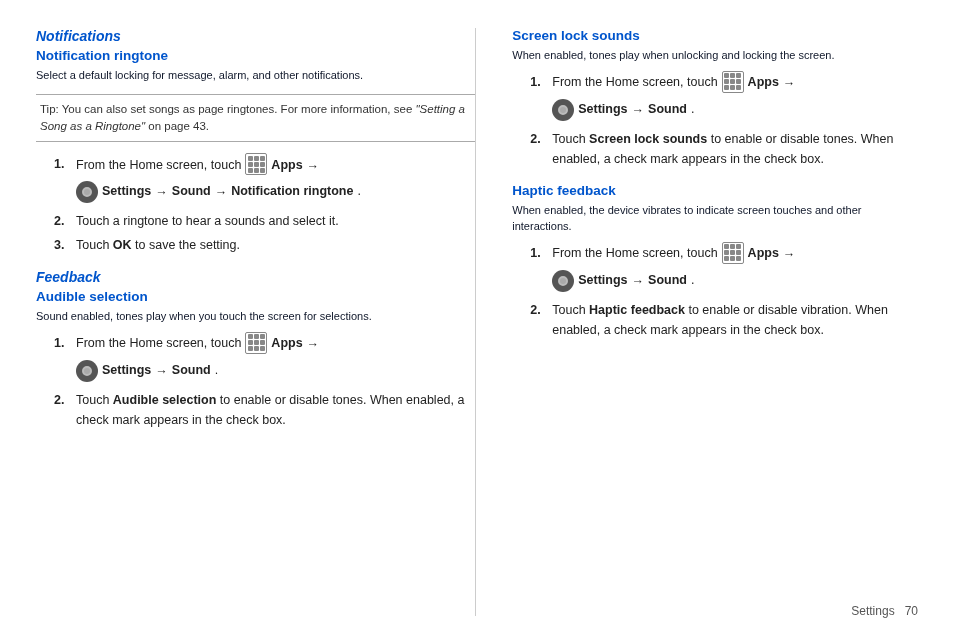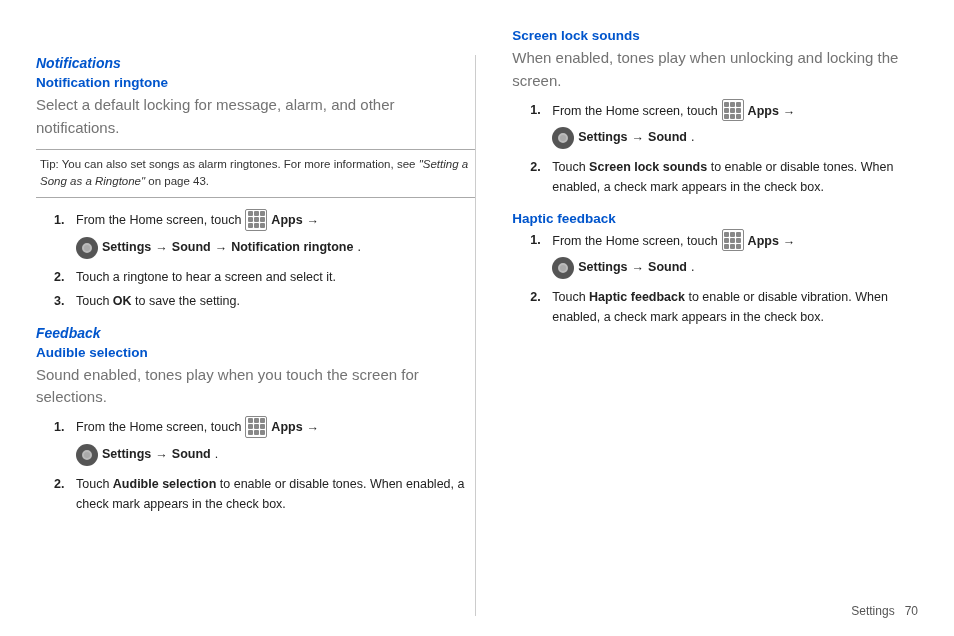--- a/index.html
+++ b/index.html
@@ -14,44 +14,43 @@
     }
     .page {
       display: flex;
       width: 954px;
       height: 636px;
       padding: 28px 36px 20px 36px;
     }
     .col-left {
       width: 460px;
       border-right: 1px solid #ccc;
-      margin-top: 27px;
     }
     .col-right {
       width: 460px;
       padding-left: 36px;
     }
     .section-title {
       color: #0055cc;
       font-style: italic;
       font-weight: bold;
       font-size: 14px;
       margin-bottom: 6px;
     }
     .subsection-title {
       color: #0055cc;
       font-weight: bold;
       font-size: 13.5px;
       margin-bottom: 6px;
     }
     .body-text {
-      font-size: 15px;
+      font-size: 11px;
       line-height: 1.5;
       margin-bottom: 8px;
-      color: #737373;
+      color: #0f172a;
     }
     .tip-box {
       border-top: 1px solid #aaa;
       border-bottom: 1px solid #aaa;
       padding: 6px 4px;
       margin: 10px 0 12px 0;
       font-size: 11.5px;
       color: #333;
       line-height: 1.5;
     }
@@ -129,21 +128,21 @@
 <div class="page">
 
   <div class="col-left">
 
     <div class="section-title mb4">Notifications</div>
     <div class="subsection-title mb4">Notification ringtone</div>
     <div class="body-text mb8">Select a default locking for message, alarm, and other notifications.</div>
 
     <div class="tip-box mb12">
       <span class="tip-label">Tip:</span>
-      <span>You can also set songs as alarm ringtones. For more information, see </span><span class="tip-quote">"Setting a Song as a Ringtone"</span><span> on page 43.</span>
+      <span>You can also set songs as page ringtones. For more information, see </span><span class="tip-quote">"Setting a Song as a Ringtone"</span><span> on page 43.</span>
     </div>
 
     <ol style="list-style:none; padding-left:0; margin-bottom:14px;">
       <li style="margin-bottom:8px;">
         <div style="display:flex; gap:6px; align-items:flex-start;">
           <span style="font-weight:bold; min-width:16px;">1.</span>
           <div>
             <div style="display:flex; align-items:center; gap:4px; flex-wrap:wrap;">
               <span>From the Home screen, touch</span>
               <span class="icon-apps">
@@ -171,21 +170,21 @@
               <span style="font-weight:bold;">Sound</span>
               <span>→</span>
               <span style="font-weight:bold;">Notification ringtone</span>
                 <span>.</span>
             </div>
           </div>
         </div>
       </li>
       <li style="margin-bottom:4px; display:flex; gap:6px;">
         <span style="font-weight:bold; min-width:16px;">2.</span>
-        <span>Touch a ringtone to hear a screen and select it.</span>
+        <span>Touch a ringtone to hear a sounds and select it.</span>
       </li>
       <li style="display:flex; gap:6px;">
         <span style="font-weight:bold; min-width:16px;">3.</span>
         <span>Touch <strong>OK</strong> to save the setting.</span>
       </li>
     </ol>
 
     <div class="section-title mb4">Feedback</div>
     <div class="subsection-title mb4">Audible selection</div>
     <div class="body-text mb8">Sound enabled, tones play when you touch the screen for selections.</div>
@@ -272,20 +271,21 @@
           </div>
         </div>
       </li>
       <li style="display:flex; gap:6px;">
         <span style="font-weight:bold; min-width:16px;">2.</span>
         <span>Touch <strong>Screen lock sounds</strong> to enable or disable tones. When enabled, a check mark appears in the check box.</span>
       </li>
     </ol>
 
     <div class="subsection-title mb4">Haptic feedback</div>
+    <div class="body-text mb8">When enabled, the device vibrates to indicate screen touches and other interactions.</div>
 
     <ol style="list-style:none; padding-left:0; margin-bottom:0;">
       <li style="margin-bottom:8px;">
         <div style="display:flex; gap:6px; align-items:flex-start;">
           <span style="font-weight:bold; min-width:16px;">1.</span>
           <div>
             <div style="display:flex; align-items:center; gap:4px; flex-wrap:wrap;">
               <span>From the Home screen, touch</span>
               <span class="icon-apps">
                 <div class="icon-apps-grid">

